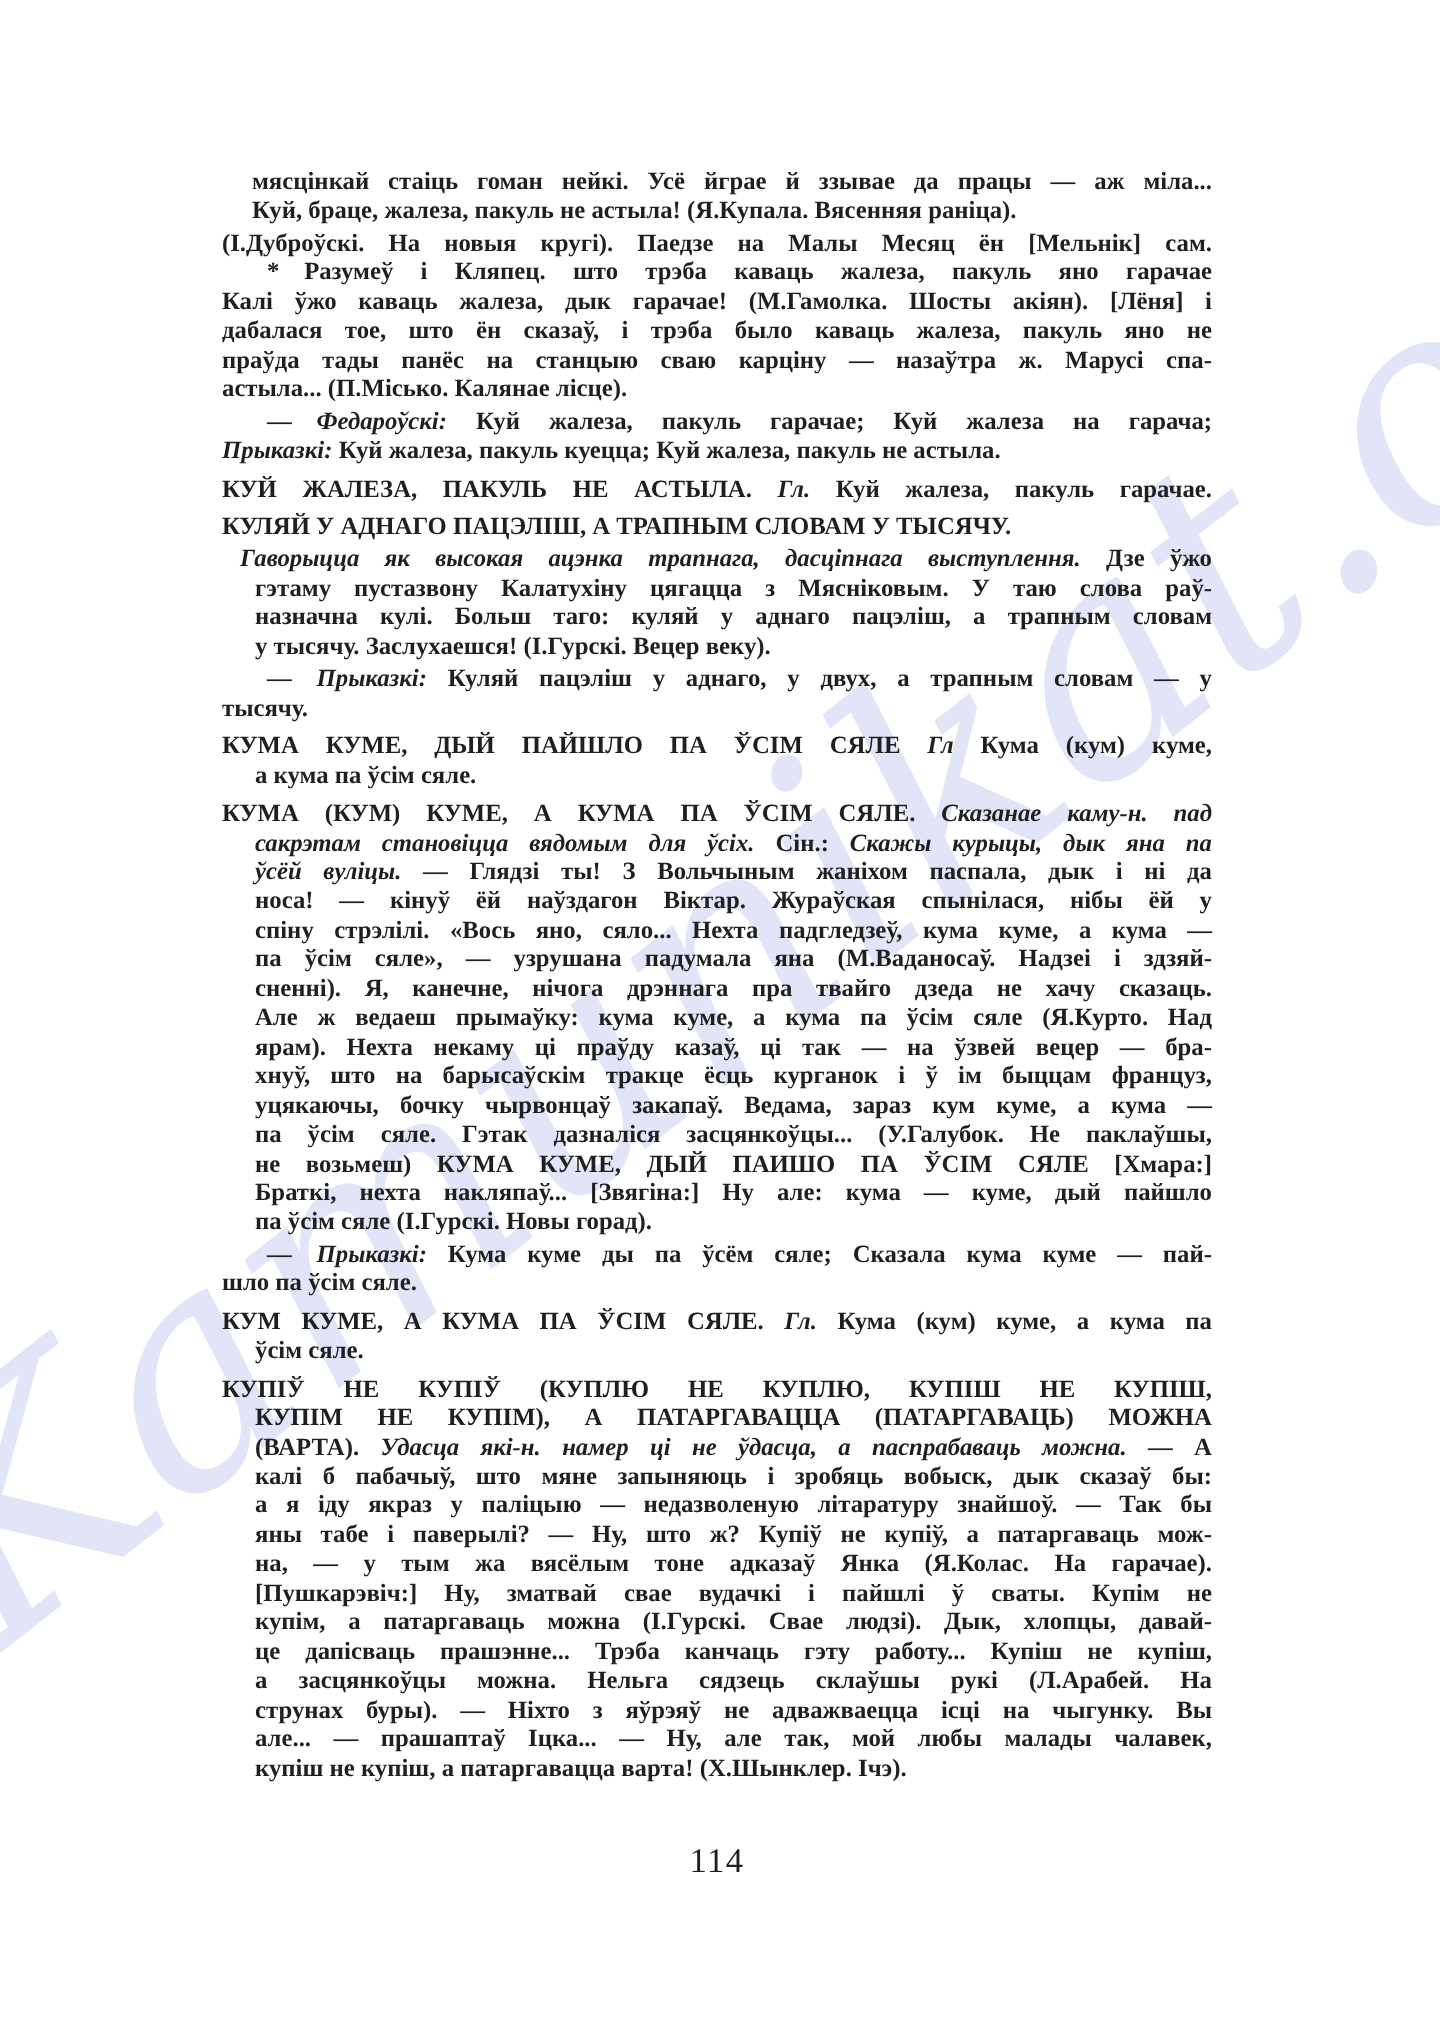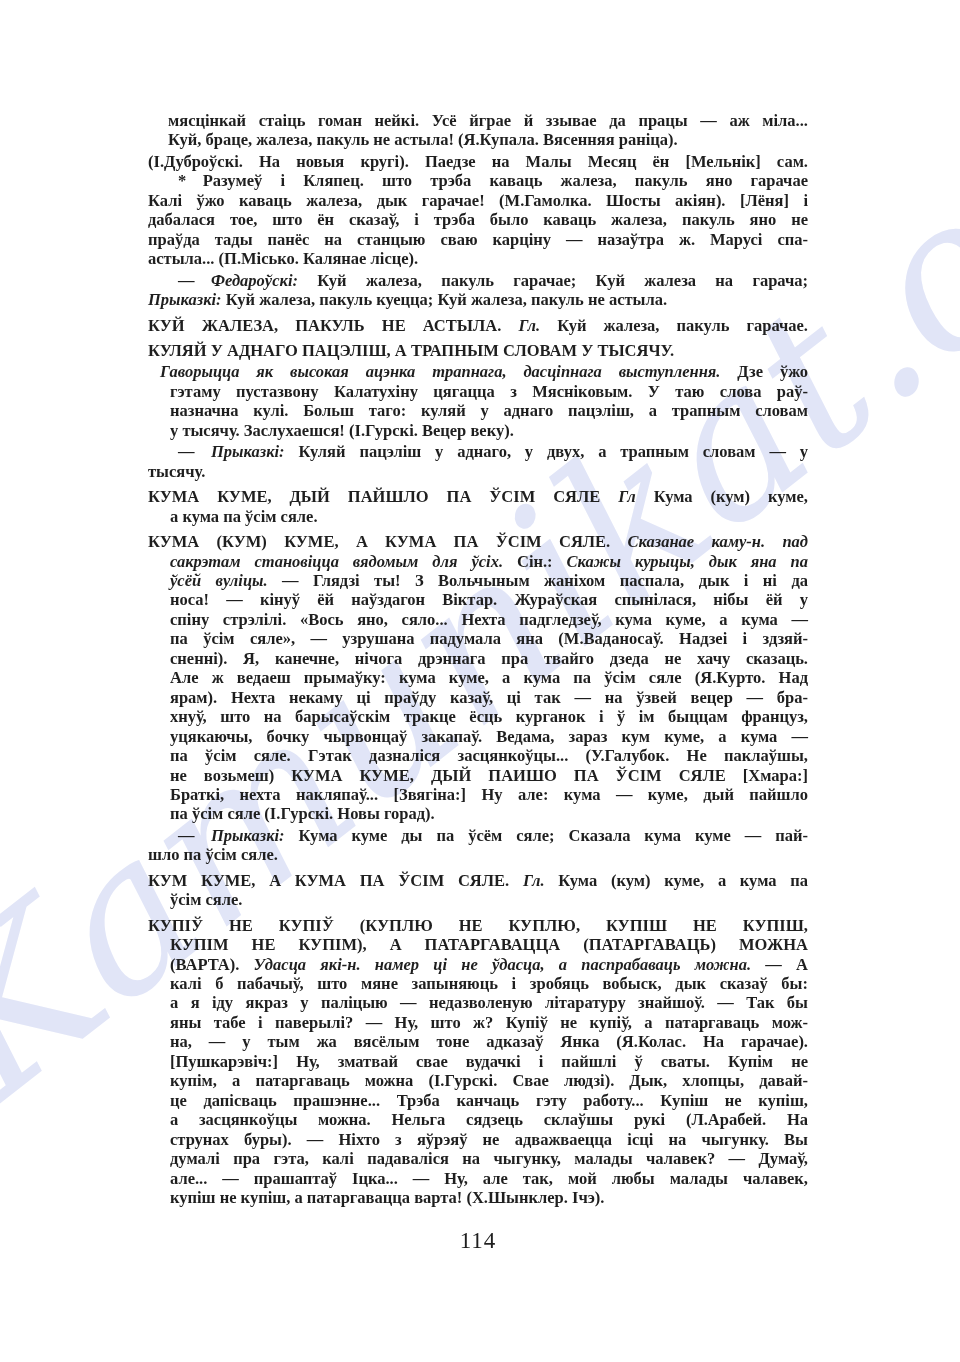--- a/index.html
+++ b/index.html
@@ -132,19 +132,18 @@
         <div class="ln" style="padding-left: 22px;">(ВАРТА). <i>Удасца які-н. намер ці не ўдасца, а паспрабаваць можна.</i> — А</div>
         <div class="ln" style="padding-left: 22px;">калі б пабачыў, што мяне запыняюць і зробяць вобыск, дык сказаў бы:</div>
         <div class="ln" style="padding-left: 22px;">а я іду якраз у паліцыю — недазволеную літаратуру знайшоў. — Так бы</div>
         <div class="ln" style="padding-left: 22px;">яны табе і паверылі? — Ну, што ж? Купіў не купіў, а патаргаваць мож-</div>
         <div class="ln" style="padding-left: 22px;">на, — у тым жа вясёлым тоне адказаў Янка (Я.Колас. На гарачае).</div>
         <div class="ln" style="padding-left: 22px;">[Пушкарэвіч:] Ну, зматвай свае вудачкі і пайшлі ў сваты. Купім не</div>
         <div class="ln" style="padding-left: 22px;">купім, а патаргаваць можна (І.Гурскі. Свае людзі). Дык, хлопцы, давай-</div>
         <div class="ln" style="padding-left: 22px;">це дапісваць прашэнне... Трэба канчаць гэту работу... Купіш не купіш,</div>
         <div class="ln" style="padding-left: 22px;">а засцянкоўцы можна. Нельга сядзець склаўшы рукі (Л.Арабей. На</div>
         <div class="ln" style="padding-left: 22px;">струнах буры). — Ніхто з яўрэяў не адважваецца ісці на чыгунку. Вы</div>
-        <div class="ln" style="padding-left: 22px;">думалі пра гэта, калі падаваліся на чыгунку, малады чалавек? — Думаў,</div>
         <div class="ln" style="padding-left: 22px;">але... — прашаптаў Іцка... — Ну, але так, мой любы малады чалавек,</div>
         <div class="ln last" style="padding-left: 22px;">купіш не купіш, а патаргавацца варта! (Х.Шынклер. Ічэ).</div>
       </div>
     </div>
   <div class="page-number">114</div>
 </div>
 
 </body></html>

